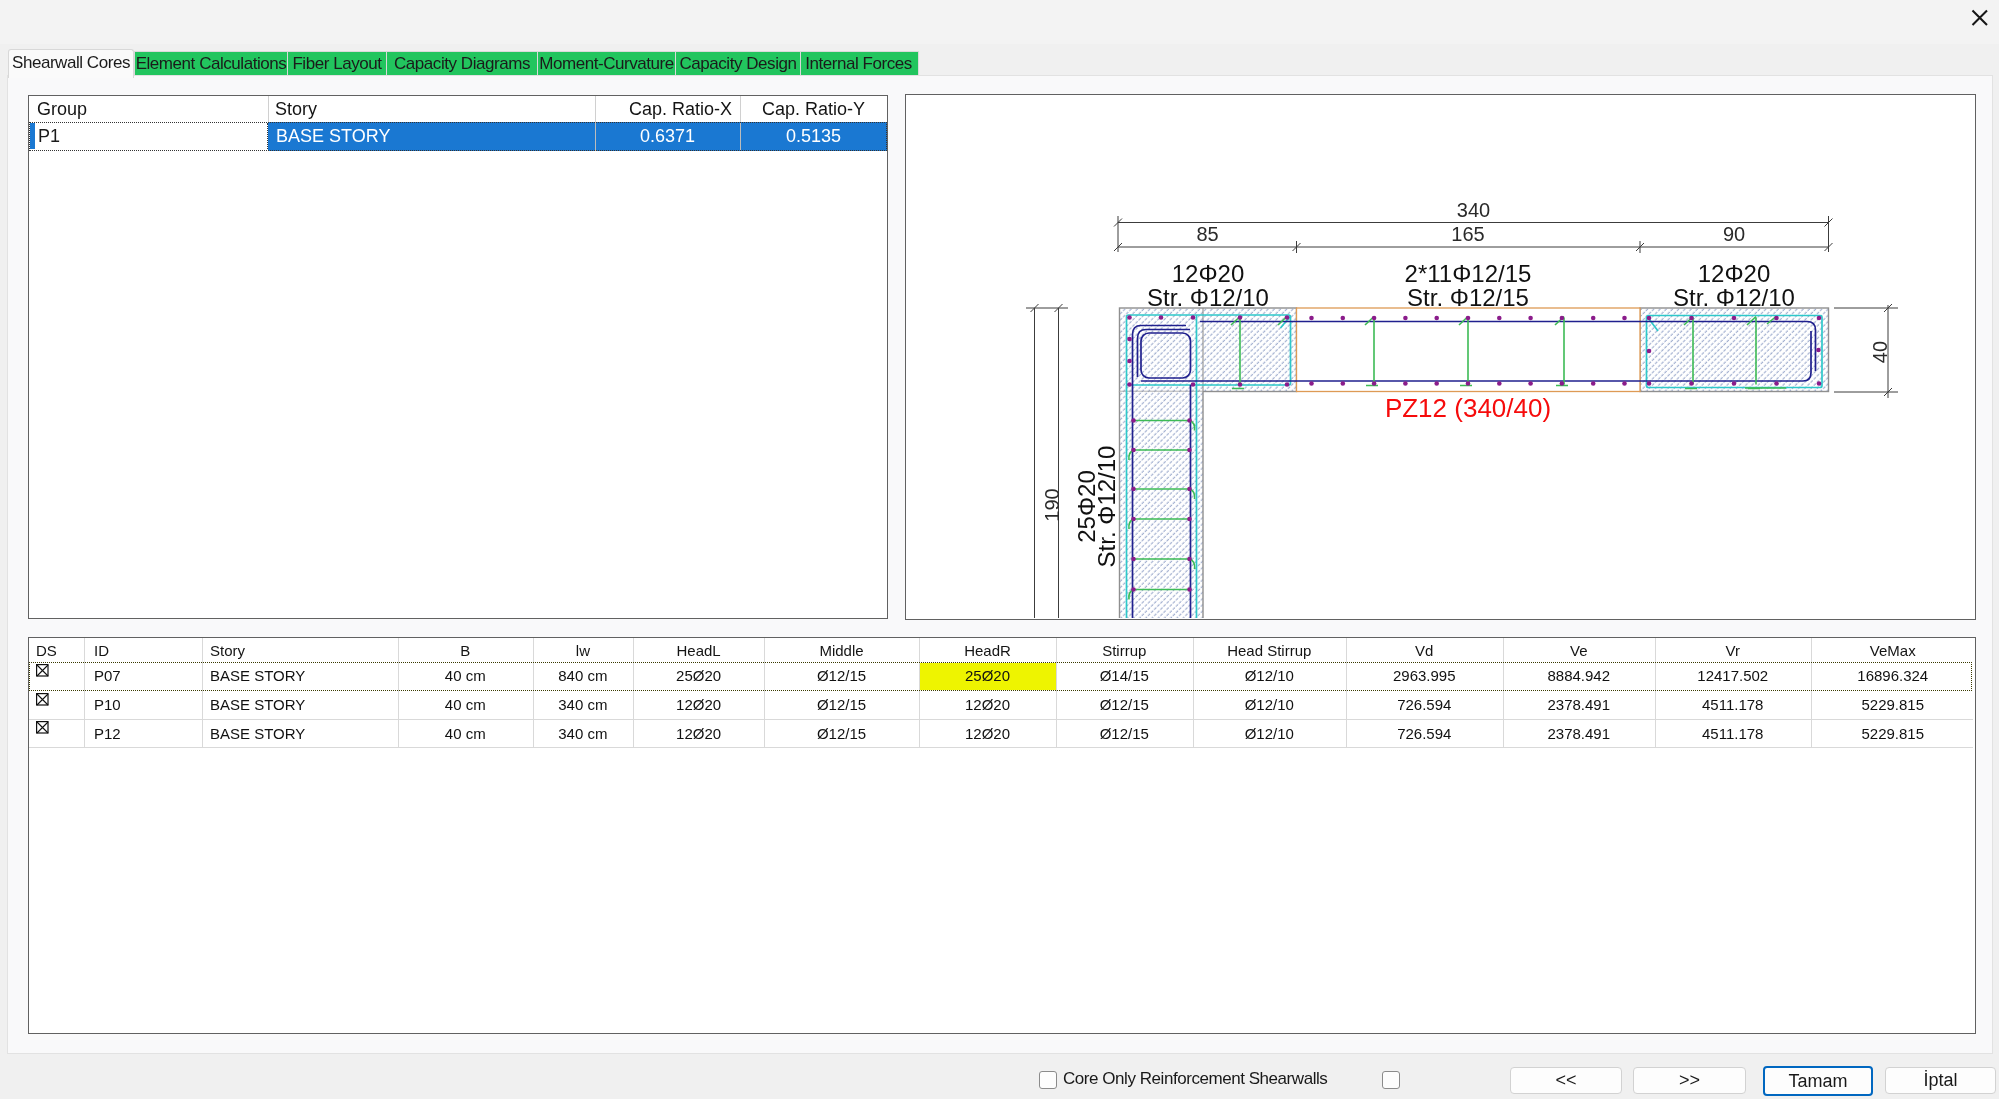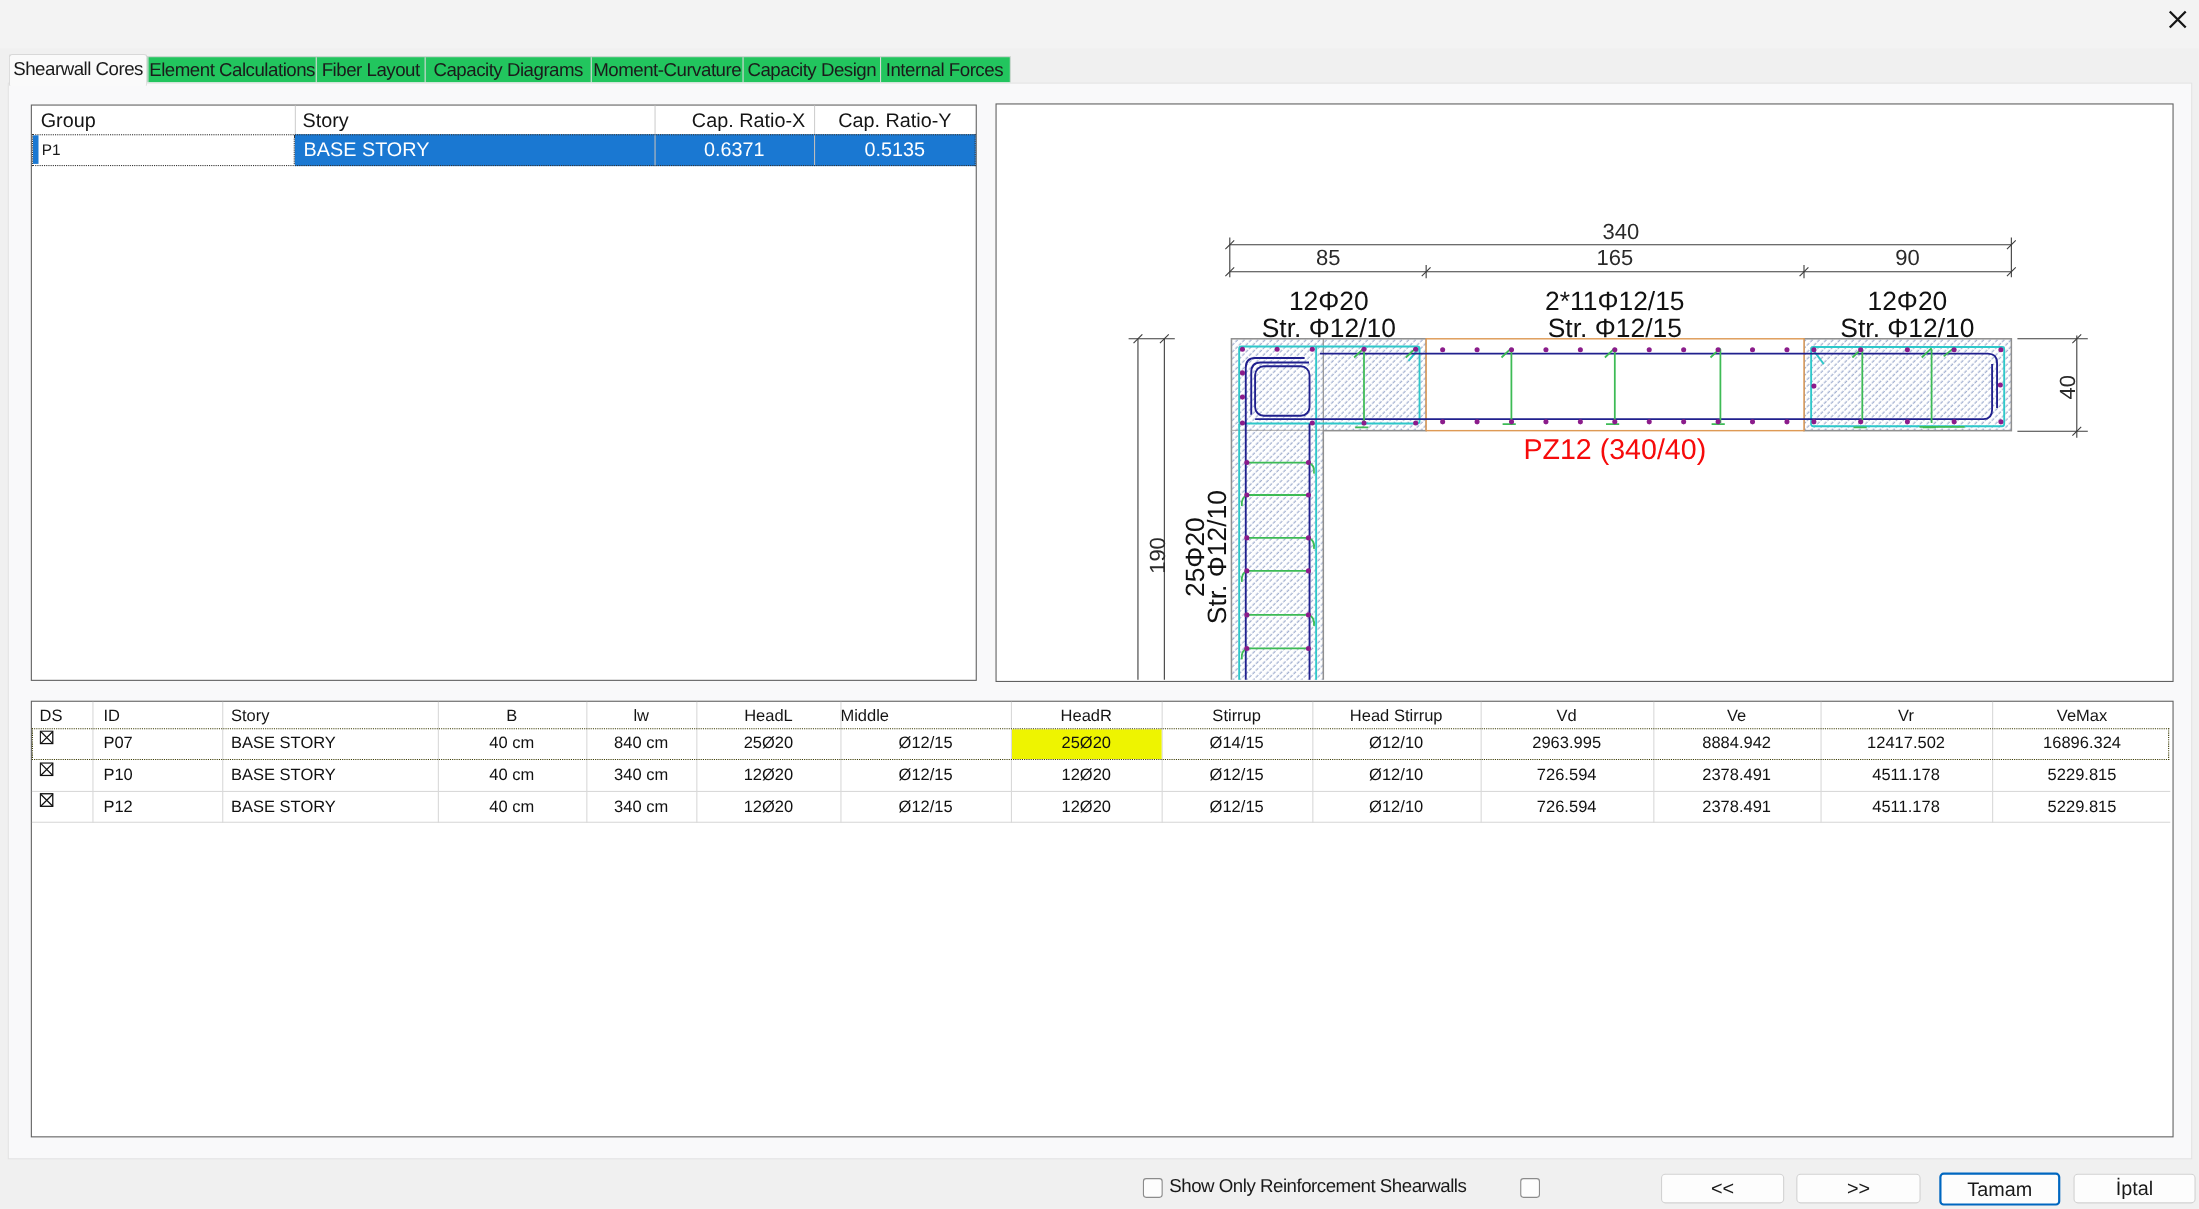--- a/index.html
+++ b/index.html
@@ -71,21 +71,21 @@
     <div class="vline" style="left:711px;top:0;height:55px;"></div>
     <div id="lrow">
       <div id="lrowblue"></div>
       <div class="bluetxt" style="left:247px;">BASE STORY</div>
       <div class="bluetxt" style="left:566px;width:145px;text-align:center;">0.6371</div>
       <div class="bluetxt" style="left:711px;width:147px;text-align:center;">0.5135</div>
       <div style="position:absolute;left:566px;top:0;width:1px;height:29px;background:#bcbcbc;"></div>
       <div style="position:absolute;left:711px;top:0;width:1px;height:29px;background:#bcbcbc;"></div>
       <div class="focus"></div>
       <div style="position:absolute;left:1px;top:1px;width:5px;height:26px;background:#1a78d2;"></div>
-      <div style="position:absolute;left:9px;top:0;height:28px;line-height:28px;font-size:14px;">P1</div>
+      <div style="position:absolute;left:9px;top:0;height:28px;line-height:28px;font-size:18px;">P1</div>
       <div style="position:absolute;left:238px;top:1px;width:1px;height:26px;border-left:1px dotted #333;"></div>
     </div>
   </div>
 
   <div class="panel" id="rpanel"><svg id="draw" width="1069" height="523" viewBox="906 95 1069 523">
 <defs>
 <pattern id="h" width="4.4" height="4.4" patternUnits="userSpaceOnUse" patternTransform="rotate(45)">
 <rect width="4.4" height="4.4" fill="#ffffff"></rect>
 <line x1="2" y1="-1" x2="2" y2="5.4" stroke="#93a3c9" stroke-width="1" stroke-dasharray="3.3 1.3"></line>
 </pattern>
@@ -231,21 +231,21 @@
 <text font-family="Liberation Sans, sans-serif" fill="#f60b0b" font-size="26" text-anchor="middle" x="1468" y="417">PZ12 (340/40)</text>
 </svg></div>
 
   <div class="panel" id="bgrid">
       <div class="bhdr" style="left:7px;">DS</div>
     <div class="bhdr" style="left:65px;">ID</div>
     <div class="bhdr" style="left:181px;">Story</div>
     <div class="bhdr" style="left:368.9px;width:134.7px;text-align:center;">B</div>
     <div class="bhdr" style="left:503.6px;width:100.6px;text-align:center;">lw</div>
     <div class="bhdr" style="left:604.2px;width:130.8px;text-align:center;">HeadL</div>
-    <div class="bhdr" style="left:735.0px;width:155.0px;">Middle</div>
+    <div class="bhdr" style="left:735.0px;width:155.0px;text-align:center;">Middle</div>
     <div class="bhdr" style="left:890.0px;width:137.0px;text-align:center;">HeadR</div>
     <div class="bhdr" style="left:1027.0px;width:136.5px;text-align:center;">Stirrup</div>
     <div class="bhdr" style="left:1163.5px;width:153.5px;text-align:center;">Head Stirrup</div>
     <div class="bhdr" style="left:1317.0px;width:156.5px;text-align:center;">Vd</div>
     <div class="bhdr" style="left:1473.5px;width:152.5px;text-align:center;">Ve</div>
     <div class="bhdr" style="left:1626.0px;width:155.5px;text-align:center;">Vr</div>
     <div class="bhdr" style="left:1781.5px;width:164.5px;text-align:center;">VeMax</div>
     <div class="bvline" style="left:55.4px;height:109.5px;"></div>
     <div class="bvline" style="left:172.8px;height:109.5px;"></div>
     <div class="bvline" style="left:368.9px;height:109.5px;"></div>
@@ -310,20 +310,20 @@
     <div class="bcell" style="left:890.0px;top:81.5px;width:137.0px;">12Ø20</div>
     <div class="bcell" style="left:1027.0px;top:81.5px;width:136.5px;">Ø12/15</div>
     <div class="bcell" style="left:1163.5px;top:81.5px;width:153.5px;">Ø12/10</div>
     <div class="bcell" style="left:1317.0px;top:81.5px;width:156.5px;">726.594</div>
     <div class="bcell" style="left:1473.5px;top:81.5px;width:152.5px;">2378.491</div>
     <div class="bcell" style="left:1626.0px;top:81.5px;width:155.5px;">4511.178</div>
     <div class="bcell" style="left:1781.5px;top:81.5px;width:164.5px;">5229.815</div>
     </div>
 
   <div class="cb" style="left:1039px;top:1071px;"></div>
-  <div class="cblab" style="left:1063px;top:1069px;">Show Only Reinforcement Shearwalls</div>
+  <div class="cblab" style="left:1063px;top:1069px;">Core Only Reinforcement Shearwalls</div>
   <div class="cb" style="left:1382px;top:1071px;"></div>
   <div class="cblab" style="left:1407px;top:1109px;">All Stories</div>
   <div class="btn" style="left:1510px;top:1067px;width:110px;height:25px;line-height:25px;">&lt;&lt;</div>
   <div class="btn" style="left:1633px;top:1067px;width:111px;height:25px;line-height:25px;">&gt;&gt;</div>
   <div class="btn" style="left:1763px;top:1066px;width:106px;height:26px;line-height:26px;border:2px solid #0067c0;">Tamam</div>
   <div class="btn" style="left:1885px;top:1067px;width:109px;height:25px;line-height:25px;">İptal</div>
 </div>
 
 </body></html>

